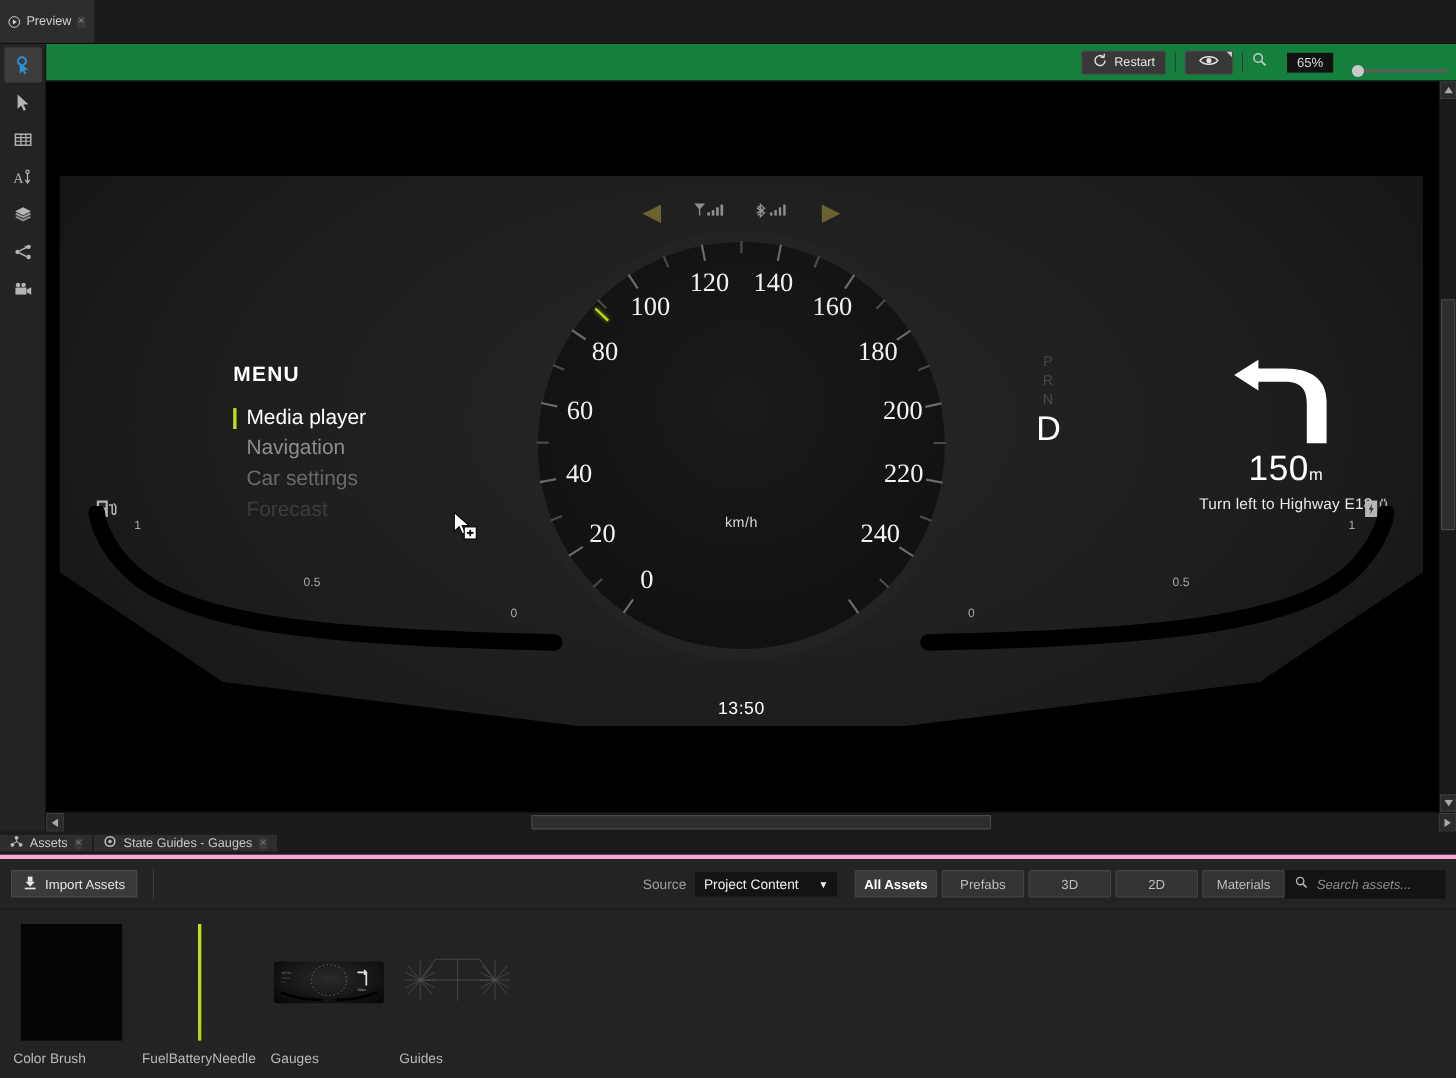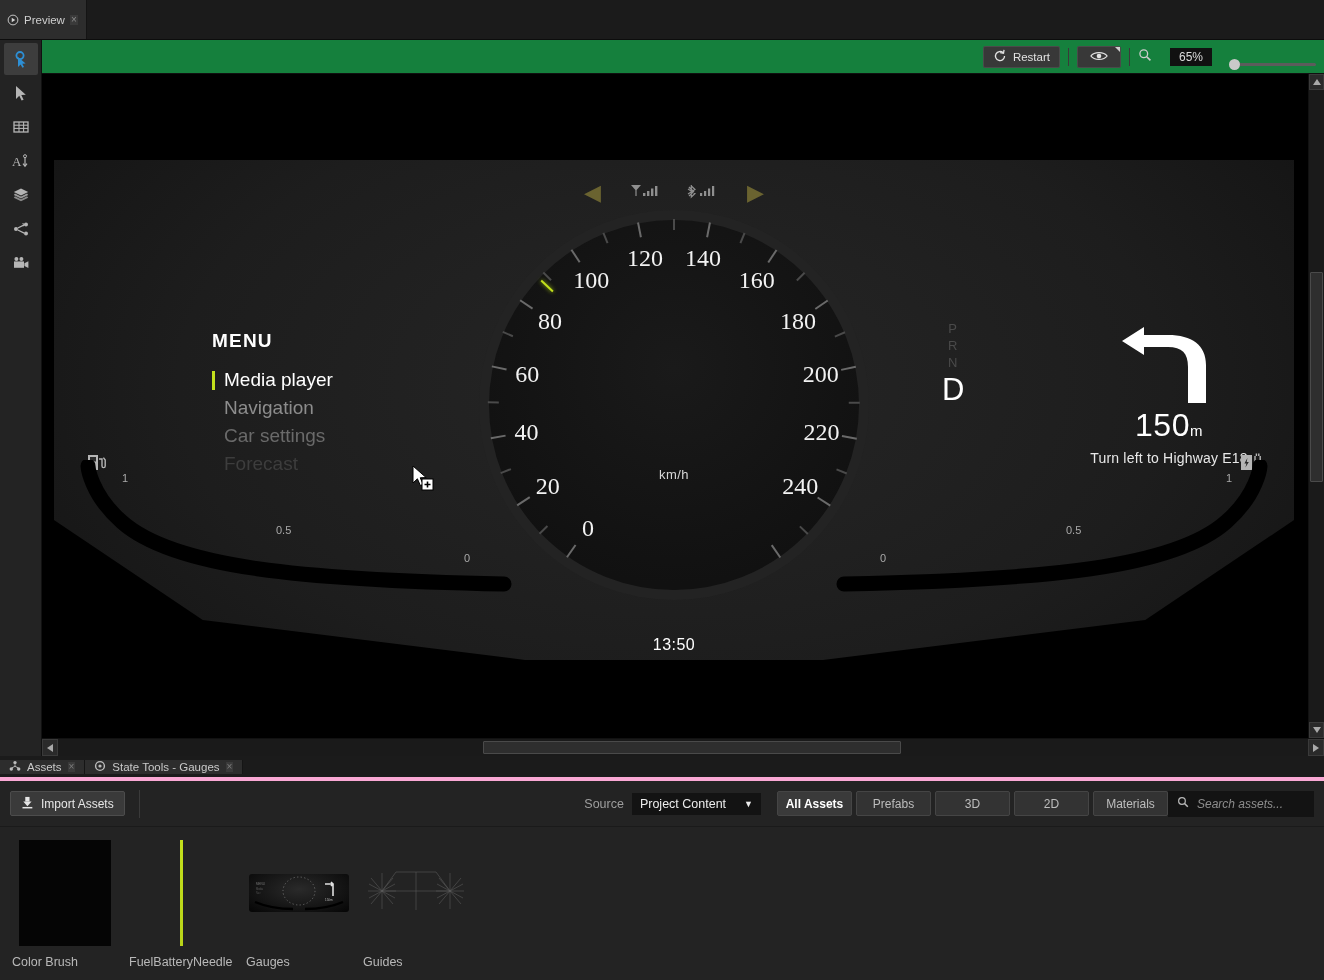--- a/index.html
+++ b/index.html
@@ -656,21 +656,21 @@
       <span>Assets</span>
       <span class="tab-close">×</span>
     </div>
     <div class="btab">
       <span>
         <svg width="12" height="12" viewBox="0 0 12 12">
           <circle cx="6" cy="6" r="4.4" fill="none" stroke="#bdbdbd" stroke-width="1.4"></circle>
           <circle cx="6" cy="6" r="1.6" fill="#bdbdbd"></circle>
         </svg>
       </span>
-      <span>State Tools - Gauges</span>
+      <span>State Guides - Gauges</span>
       <span class="tab-close">×</span>
     </div>
   </div>
 
   <div class="brow">
     <div class="import-btn">
       <span>
         <svg width="13" height="13" viewBox="0 0 14 14">
           <rect x="4.6" y="1" width="4.6" height="5" fill="#e6e6e6"></rect>
           <polygon points="2.4,6 11.4,6 6.9,11" fill="#e6e6e6"></polygon>

